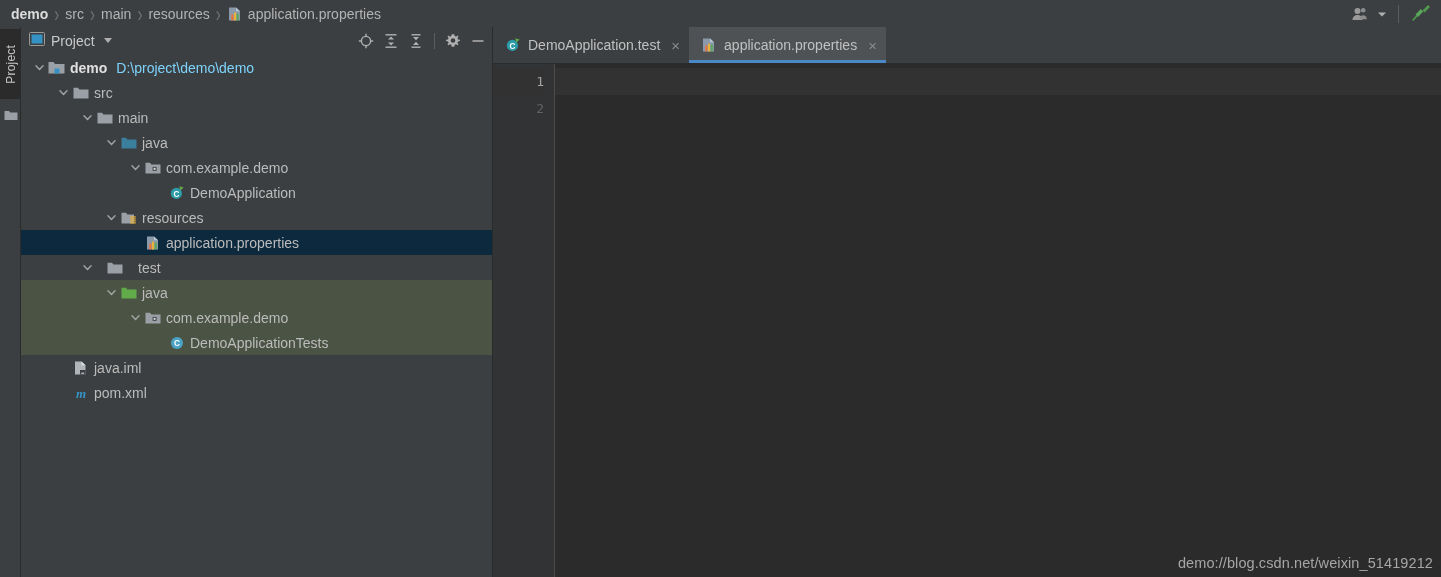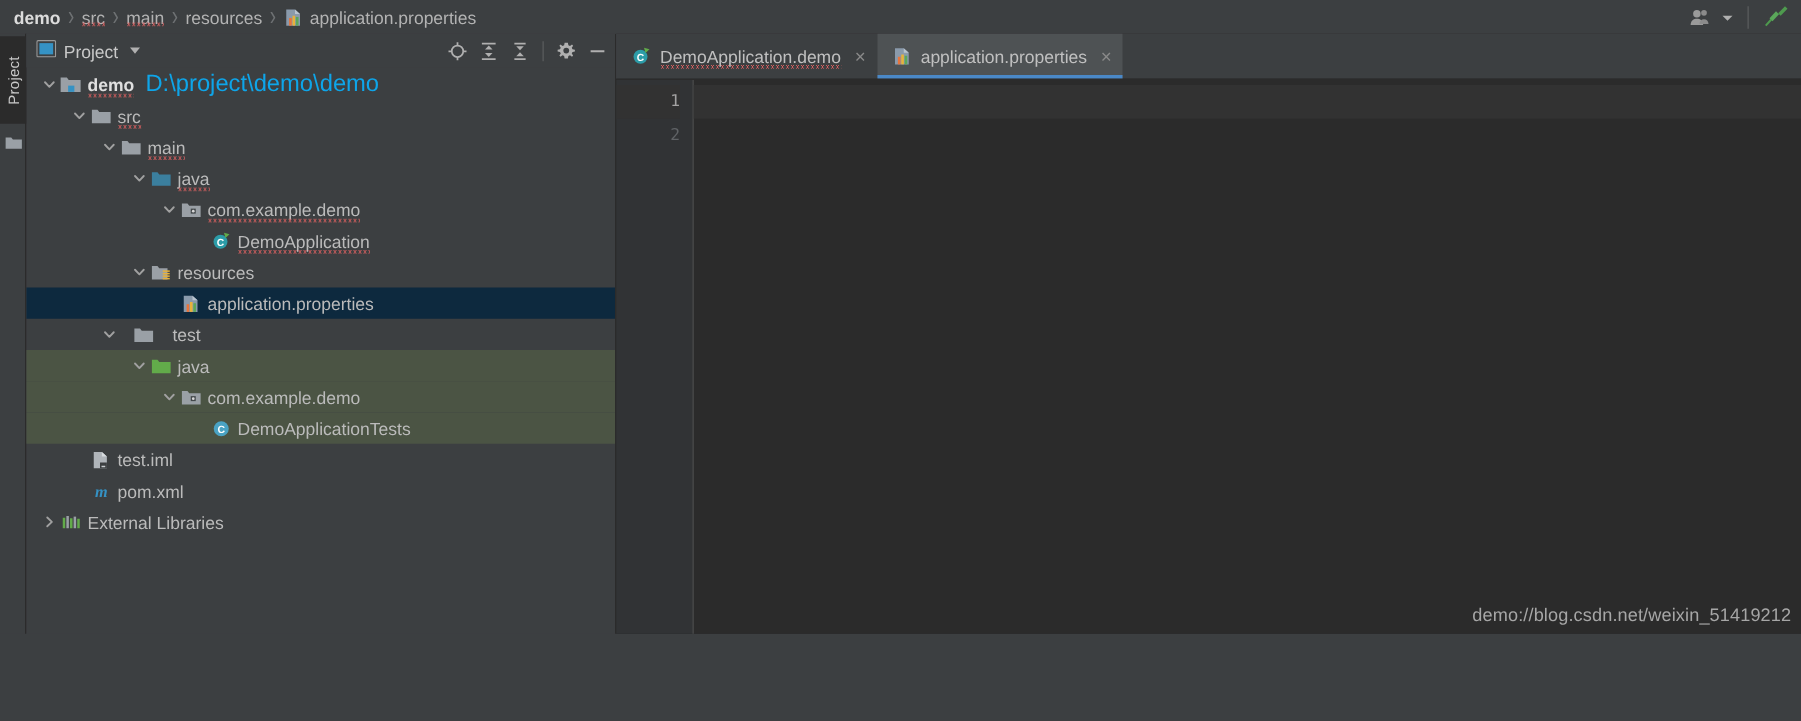--- a/index.html
+++ b/index.html
@@ -7,21 +7,21 @@
   html, body {
     margin: 0; padding: 0;
     width: 1441px; height: 577px;
     overflow: hidden;
     background: #3c3f41;
     font-family: "Liberation Sans", sans-serif;
     -webkit-font-smoothing: antialiased;
   }
   .app {
     position: relative;
-    width: 1441px; height: 507px;
+    width: 1441px; height: 577px;
     background: #3c3f41;
     display: flex; flex-direction: column;
   }
 
   
   .navbar {
     height: 27px; min-height: 27px;
     background: #3c3f41;
     display: flex; align-items: center;
     padding-left: 8px;
@@ -156,21 +156,21 @@
     margin-right: 2px;
   }
   .row .arrow.none { visibility: hidden; }
   .row .ico {
     width: 17px; min-width: 17px;
     display: flex; align-items: center; justify-content: center;
     margin-right: 5px;
   }
   .row .label { color: #bbbbbb; position: relative; }
   .row .label.bold { color: #e0e0e0; font-weight: bold; }
-  .row .sub { color: #0ea5e9; margin-left: 9px; font-size: 19px; }
+  .row .sub { color: #7dd3fc; margin-left: 9px; font-size: 14px; }
   .row.selected { background: #0d293e; }
   .row.testzone { background: #4b5444; }
   .squiggle::after {
     content: "";
     position: absolute;
     left: 0; right: 0; bottom: -2px;
     height: 3px;
     background-image:
       linear-gradient(135deg, transparent 44%, #d75f5f 44%, #d75f5f 56%, transparent 56%),
       linear-gradient(45deg, transparent 44%, #d75f5f 44%, #d75f5f 56%, transparent 56%);
@@ -563,62 +563,45 @@
           <div class="row" style="padding-left: 36px;">
             <span class="arrow none"></span>
             <span class="ico">
               <svg width="15" height="16" viewBox="0 0 15 16">
                 <path d="M2 1.5 L8.5 1.5 L12.5 5.2 L12.5 14.5 L2 14.5 Z" fill="#b0b5ba"></path>
                 <path d="M8.5 1.5 L12.5 5.2 L8.5 5.2 Z" fill="#d8dcdf"></path>
                 <rect x="7" y="10" width="5.5" height="4.5" fill="#3c3f41"></rect>
                 <rect x="8.2" y="12.6" width="3" height="1.2" fill="#c9cdd1"></rect>
               </svg>
             </span>
-            <span class="label">test.iml</span>
+            <span class="label">java.iml</span>
           </div>
           <div class="row" style="padding-left: 36px;">
             <span class="arrow none"></span>
             <span class="ico">
               <svg width="16" height="16" viewBox="0 0 16 16">
                 <text x="8" y="12.6" font-size="13" font-family="Liberation Serif, serif" font-style="italic" font-weight="bold" fill="#3592c4" text-anchor="middle">m</text>
               </svg>
             </span>
             <span class="label">pom.xml</span>
-          </div>
-          <div class="row" style="padding-left: 12px;">
-            <span class="arrow">
-              <svg width="11" height="11" viewBox="0 0 11 11">
-                <path d="M3.8 2 L7.5 5.5 L3.8 9" fill="none" stroke="#a0a0a0" stroke-width="1.5" stroke-linecap="round" stroke-linejoin="round"></path>
-              </svg>
-            </span>
-            <span class="ico">
-              <svg width="16" height="14" viewBox="0 0 16 14">
-                <rect x="1.2" y="3.2" width="2" height="8.4" fill="#62ab4a"></rect>
-                <rect x="4.1" y="1.8" width="2" height="9.8" fill="#9aa0a6"></rect>
-                <rect x="7" y="3.6" width="2" height="8" fill="#62ab4a"></rect>
-                <rect x="9.9" y="2.3" width="2" height="9.3" fill="#9aa0a6"></rect>
-                <rect x="12.8" y="4" width="2" height="7.6" fill="#62ab4a"></rect>
-              </svg>
-            </span>
-            <span class="label">External Libraries</span>
           </div>
         </div>
     </div>
 
     <div class="editor-area">
       <div class="tabbar" id="tabbar">
           <div class="tab">
             <span style="display: flex;">
               <svg width="16" height="16" viewBox="0 0 16 16">
                 <circle cx="7.4" cy="8.4" r="5.6" fill="#2c9ca8"></circle>
                 <text x="7.4" y="11.6" font-size="8.2" font-family="Liberation Sans, sans-serif" font-weight="bold" fill="#ffffff" text-anchor="middle">C</text>
                 <path d="M10.2 1.2 L14.6 2.4 L11.4 5.4 Z" fill="#62ab4a"></path>
               </svg>
             </span>
-            <span class="tab-label squiggle">DemoApplication.demo</span>
+            <span class="tab-label squiggle">DemoApplication.test</span>
             <span class="tab-close">×</span>
           </div>
           <div class="tab active">
             <span style="display: flex;">
               <svg width="16" height="16" viewBox="0 0 16 16">
                 <path d="M2 1.5 L9 1.5 L13 5.2 L13 14.5 L2 14.5 Z" fill="#8a9aab"></path>
                 <path d="M9 1.5 L13 5.2 L9 5.2 Z" fill="#b9c4cf"></path>
                 <rect x="4.3" y="8.4" width="2.1" height="6.1" fill="#e8743b"></rect>
                 <rect x="7" y="6.6" width="2.1" height="7.9" fill="#e8b23b"></rect>
                 <rect x="9.7" y="7.6" width="2.1" height="6.9" fill="#5aa75a"></rect>

